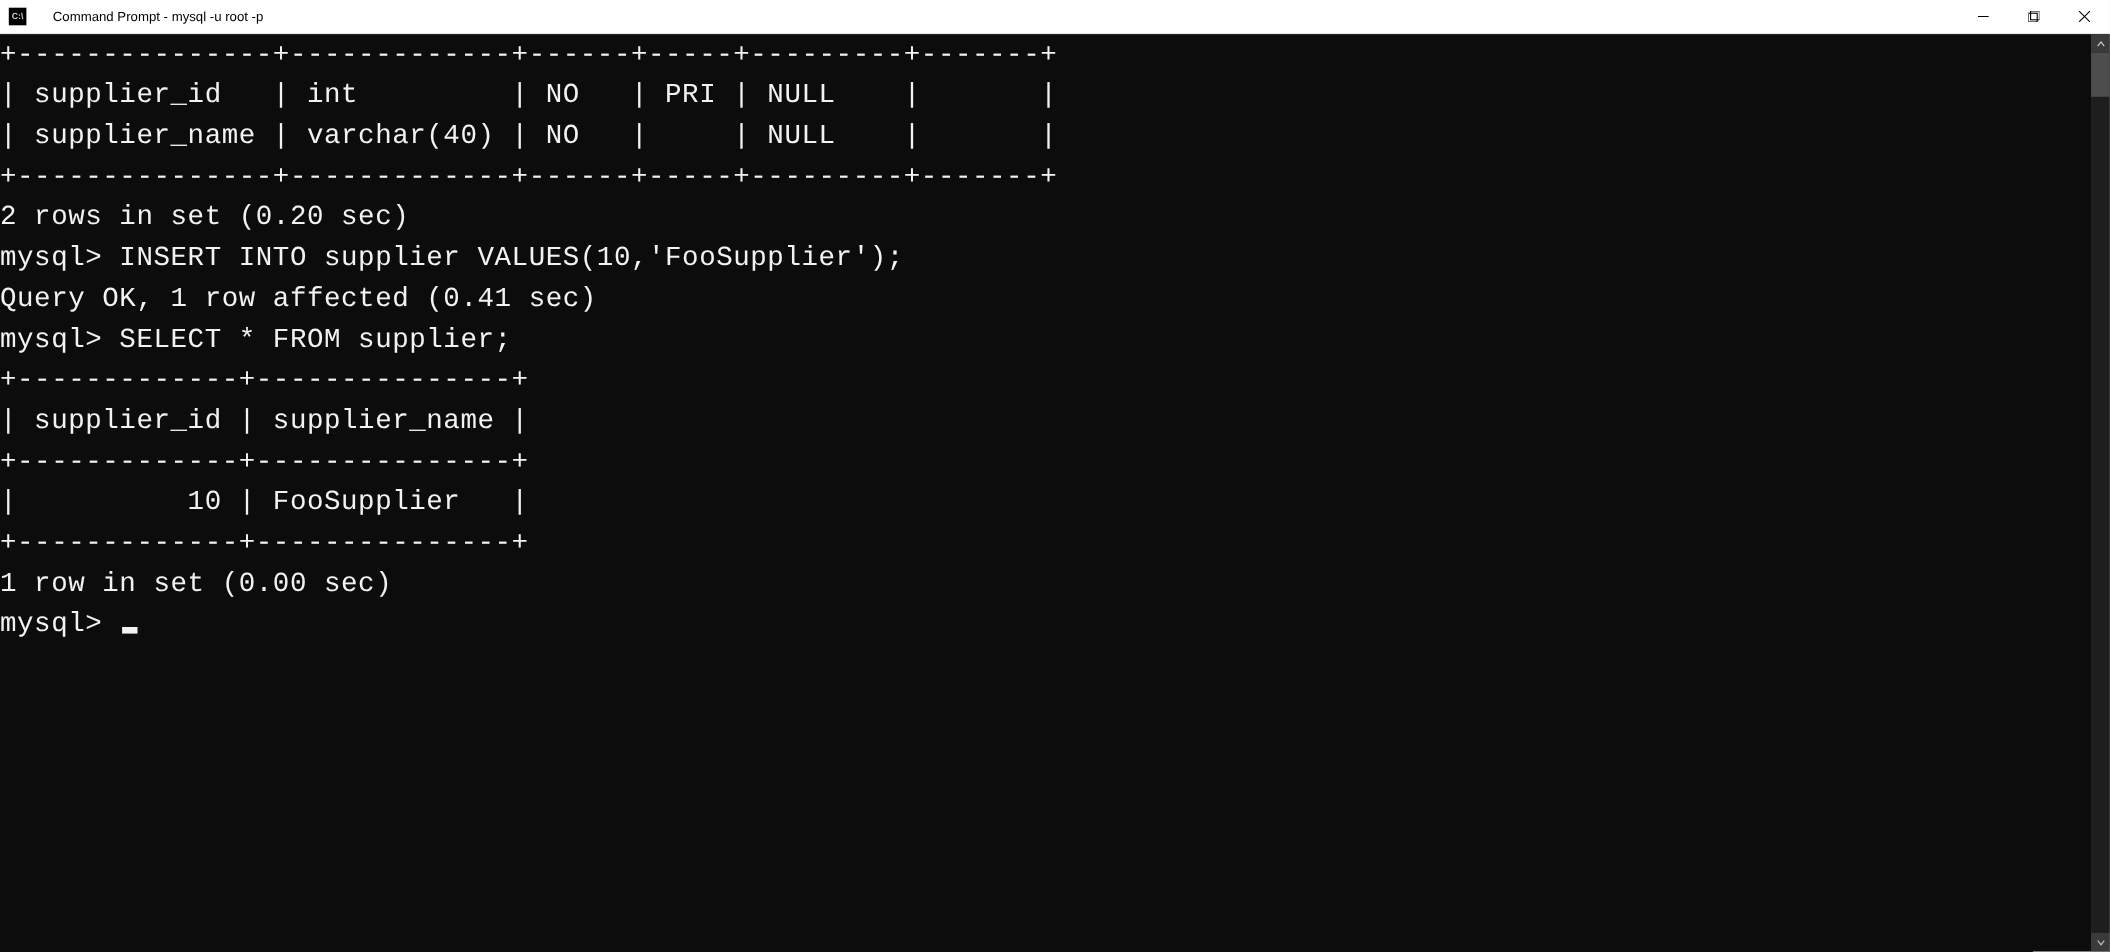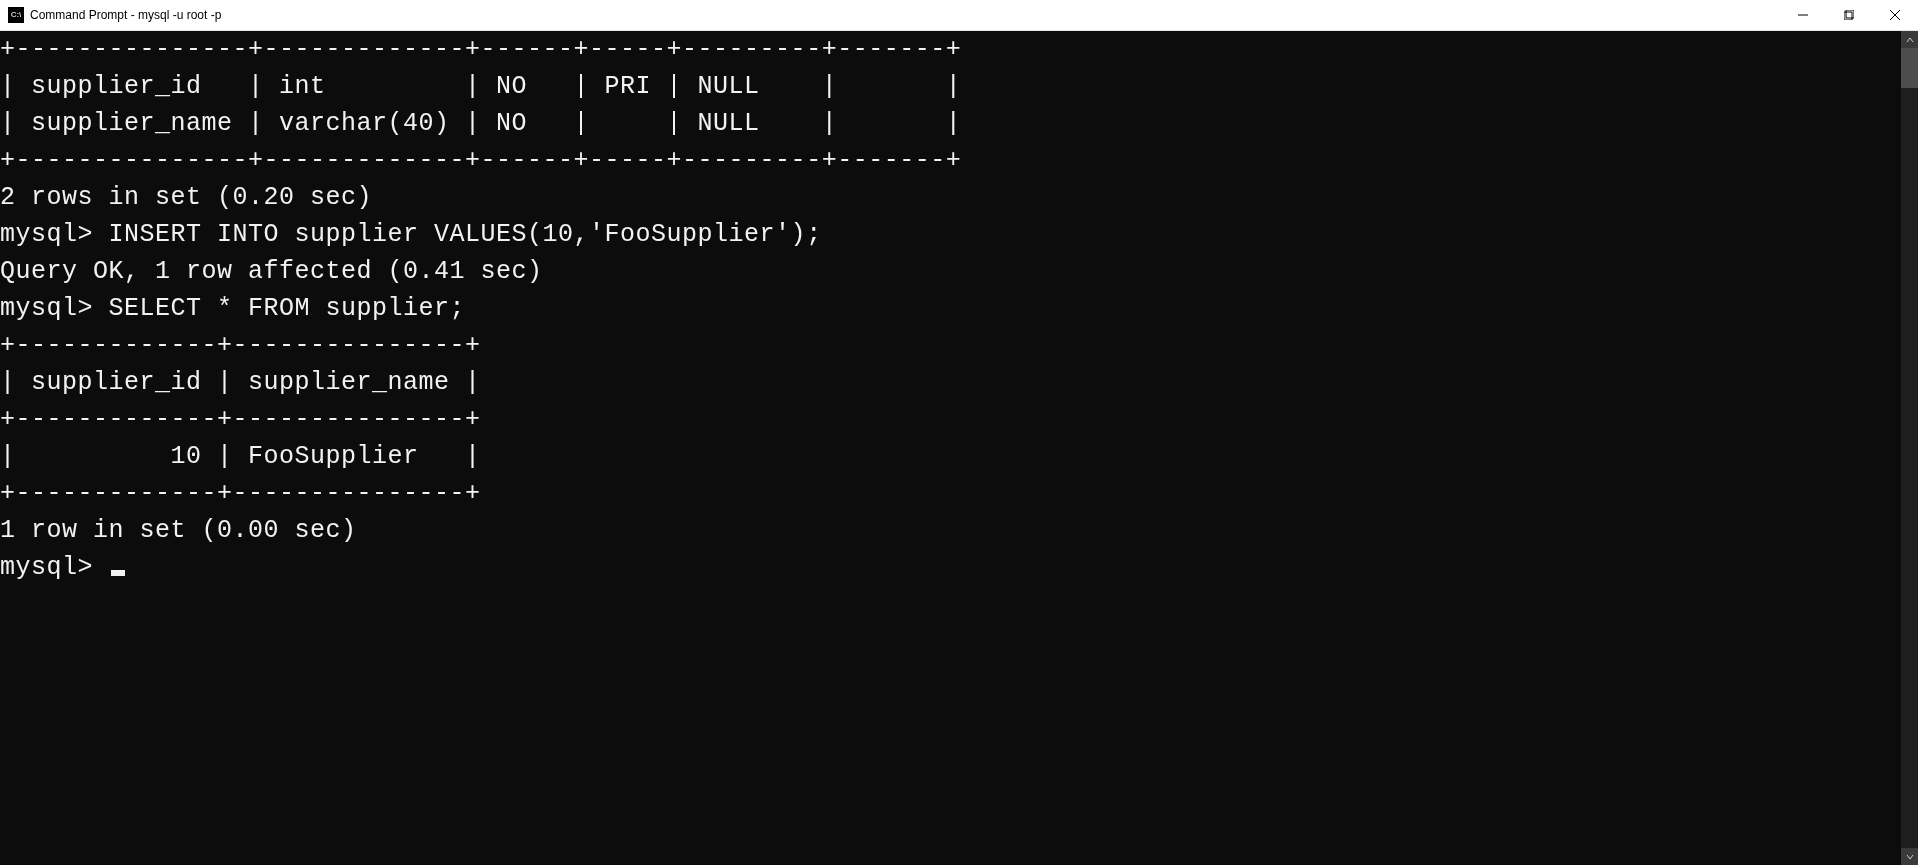--- a/index.html
+++ b/index.html
@@ -38,20 +38,21 @@
     justify-content: center;
     background: #000;
     color: #ccc;
     font-size: 8px;
     font-weight: bold;
     line-height: 16px;
     text-align: center;
   }
   .titlebar .title-text {
     flex: 0 0 auto;
+    margin-left: 18px;
   }
   .titlebar .spacer {
     flex: 1 1 auto;
   }
   .win-btn {
     width: 46px;
     height: 30px;
     display: inline-flex;
     align-items: center;
     justify-content: center;

